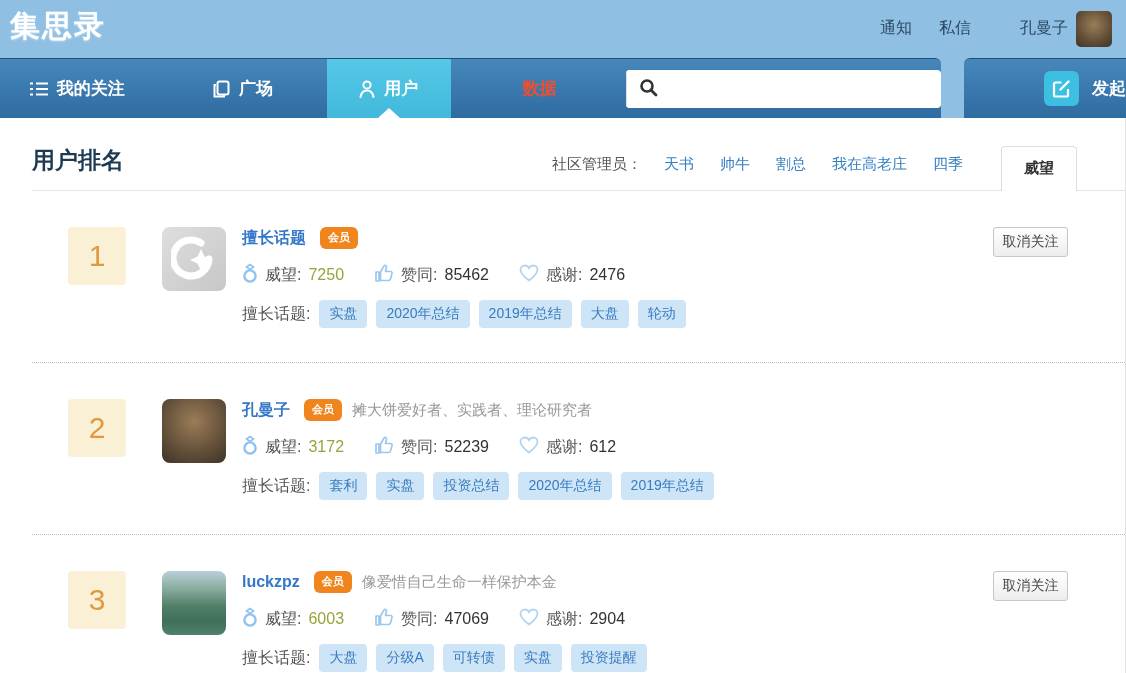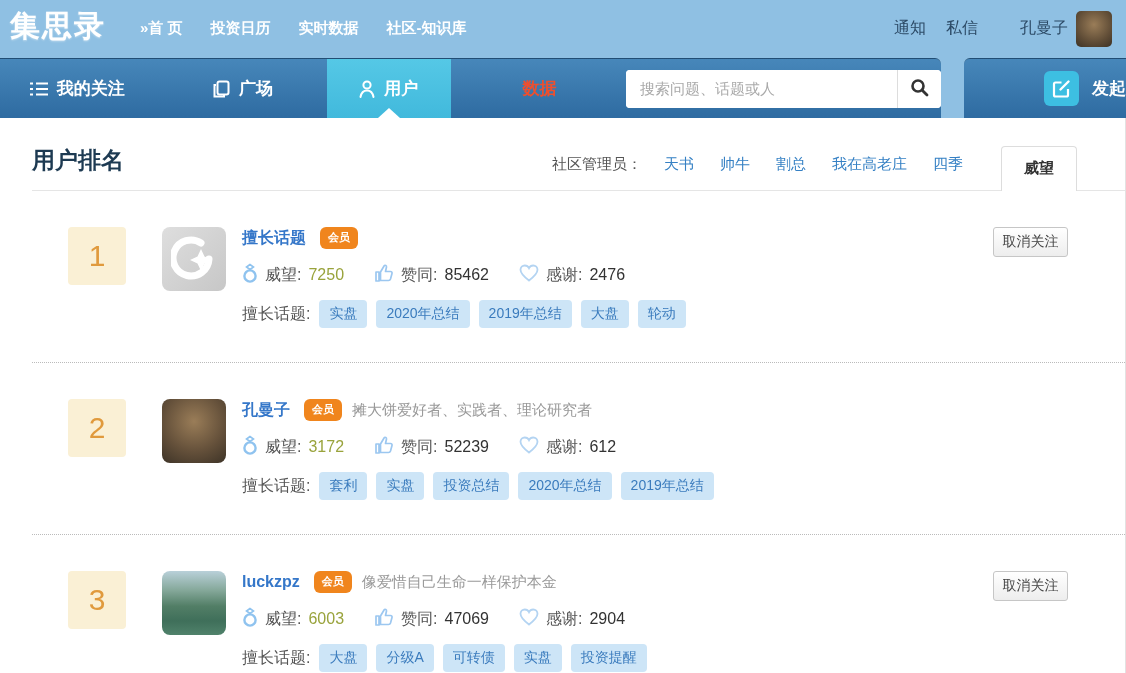--- a/index.html
+++ b/index.html
@@ -5,21 +5,21 @@
   * { margin:0; padding:0; box-sizing:border-box; }
   html,body { width:1126px; height:673px; overflow:hidden;
     font-family:"Liberation Sans","DejaVu Sans",sans-serif; background:#fff; }
 
   
   .topbar { height:58px; background:#8fc0e3; display:flex; align-items:center; padding:0 14px 1px 10px; }
   .logo { color:#fff; font-size:30px; font-weight:bold; letter-spacing:2px; margin:0 34px 4px 0;
           text-shadow:0 1px 2px rgba(255,255,255,.4); cursor:pointer; }
   .topnav { display:flex; gap:28px; }
   .topnav a { color:#fff; font-size:15px; font-weight:bold; text-decoration:none; }
-  .topbar-right { margin-left:auto; display:flex; align-items:center; gap:20px; }
+  .topbar-right { margin-left:auto; display:flex; align-items:center; gap:27px; }
   .topbar-right a { color:#2c4a66; font-size:16px; text-decoration:none; }
   .topbar-user { display:flex; align-items:center; gap:8px; margin-left:22px; }
   .mini-avatar { width:36px; height:36px; border-radius:5px;
      background:radial-gradient(circle at 50% 38%, #9a7d58, #5f4c36 62%, #3c3226); }
 
   
   .navrow { height:60px; background:#8fc0e3; display:flex; }
   .navbar-main { width:941px; background:linear-gradient(180deg,#4787ba,#2e6ba1);
      border-top:1px solid rgba(0,0,0,.28); border-radius:0 6px 0 0; display:flex; align-items:stretch; }
   .navbar-side { margin-left:23px; flex:1; background:linear-gradient(180deg,#4787ba,#2e6ba1);
@@ -86,26 +86,20 @@
   .row-right { margin-left:auto; width:84px; }
   .unfollow { width:75px; height:30px; font-size:14px; color:#444; cursor:pointer;
      background:linear-gradient(180deg,#fff,#ededed); border:1px solid #c6c6c6; border-radius:3px;
      font-family:"Liberation Sans","DejaVu Sans",sans-serif; }
 </style>
 </head>
 <body>
 
 <div class="topbar">
   <div class="logo">集思录</div>
-  <div class="topnav">
-    <a href="#">»首 页</a>
-    <a href="#">投资日历</a>
-    <a href="#">实时数据</a>
-    <a href="#">社区-知识库</a>
-  </div>
   <div class="topbar-right">
     <a href="#">通知</a>
     <a href="#">私信</a>
     <div class="topbar-user">
       <a href="#">孔曼子</a>
       <div class="mini-avatar"></div>
     </div>
   </div>
 </div>
 
@@ -143,21 +137,20 @@
           </svg>
       </span>
       <span>用户</span>
       <span class="tab-pointer"></span>
     </div>
     <div class="tab tab-data">
       <span>数据</span>
     </div>
     <div class="searchwrap">
       <div class="searchbox">
-        <input type="text" placeholder="搜索问题、话题或人" style="">
         <button class="search-btn">
           <span>
             <svg width="19" height="19" viewBox="0 0 19 19">
                 <circle cx="8" cy="8" r="5.5" fill="none" stroke="#333" stroke-width="2.6"></circle>
                 <line x1="12.2" y1="12.2" x2="17" y2="17" stroke="#333" stroke-width="2.8" stroke-linecap="round"></line>
               </svg>
           </span>
         </button>
       </div>
     </div>

